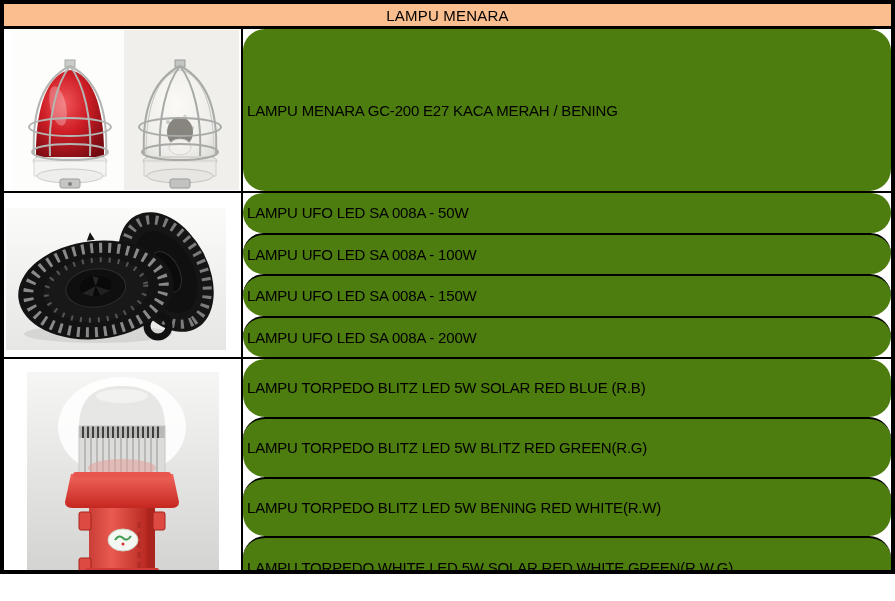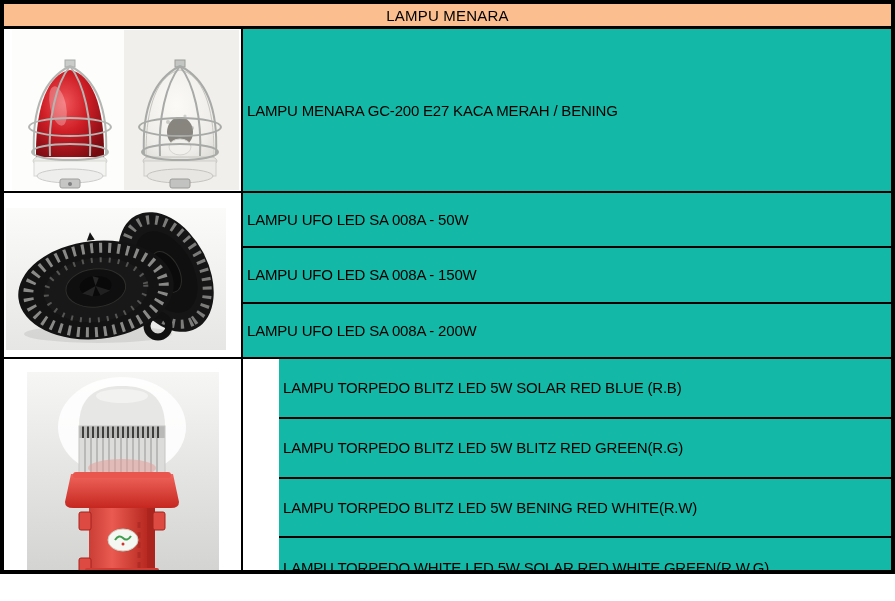--- a/index.html
+++ b/index.html
@@ -22,35 +22,35 @@
     border-bottom:3px solid var(--line);
     display:flex; align-items:center; justify-content:center;
     font-size:15px; letter-spacing:.2px;
   }
   .section{
     display:grid;
     grid-template-columns:239px 1fr;
   }
   .s1{ flex:0 0 162px; height:162px; }
   .s2{ flex:0 0 166px; height:166px; border-top:2px solid var(--line);text-align:right; }
-  .s3{ flex:1 1 auto; border-top:2px solid var(--line);gap:36px; }
+  .s3{ flex:1 1 auto; border-top:2px solid var(--line); }
   .imgcell{
     border-right:2px solid var(--line);
     overflow:hidden; position:relative;
     background:#fff;
   }
   .rows{ display:flex; flex-direction:column; }
   .row{
     flex:1 1 0;
     display:flex; align-items:center;
     padding-left:4px; padding-right:4px;
     font-size:15px; letter-spacing:-.2px;
     border-top:2px solid var(--line);
-    background:#14b8a6;
-    white-space:nowrap; overflow:hidden;
+    background:#4d7c0f;
+    white-space:nowrap; overflow:hidden;border-radius:22px;
   }
   .row:first-child{ border-top:none; }
   svg{ display:block; }
 </style>
 </head>
 <body>
 
 <div class="sheet">
 
   <div class="hdr">
@@ -155,20 +155,23 @@
           <path d="M0,-4 L-14,2 L-4,6 Z" fill="#242424"></path>
           <path d="M0,-4 L14,2 L4,6 Z" fill="#202020"></path>
           <path d="M0,-4 L-2,-14 L4,-12 Z" fill="#262626"></path>
           <path d="M-4,-50 L0,-58 L4,-50 Z" fill="#141414"></path>
         </g>
       </svg>
     </div>
     <div class="rows">
       <div class="row">
         <span>LAMPU UFO LED SA 008A - 50W</span>
+      </div>
+      <div class="row">
+        <span>LAMPU UFO LED SA 008A - 100W</span>
       </div>
       <div class="row">
         <span>LAMPU UFO LED SA 008A - 150W</span>
       </div>
       <div class="row">
         <span>LAMPU UFO LED SA 008A - 200W</span>
       </div>
     </div>
   </div>
 

